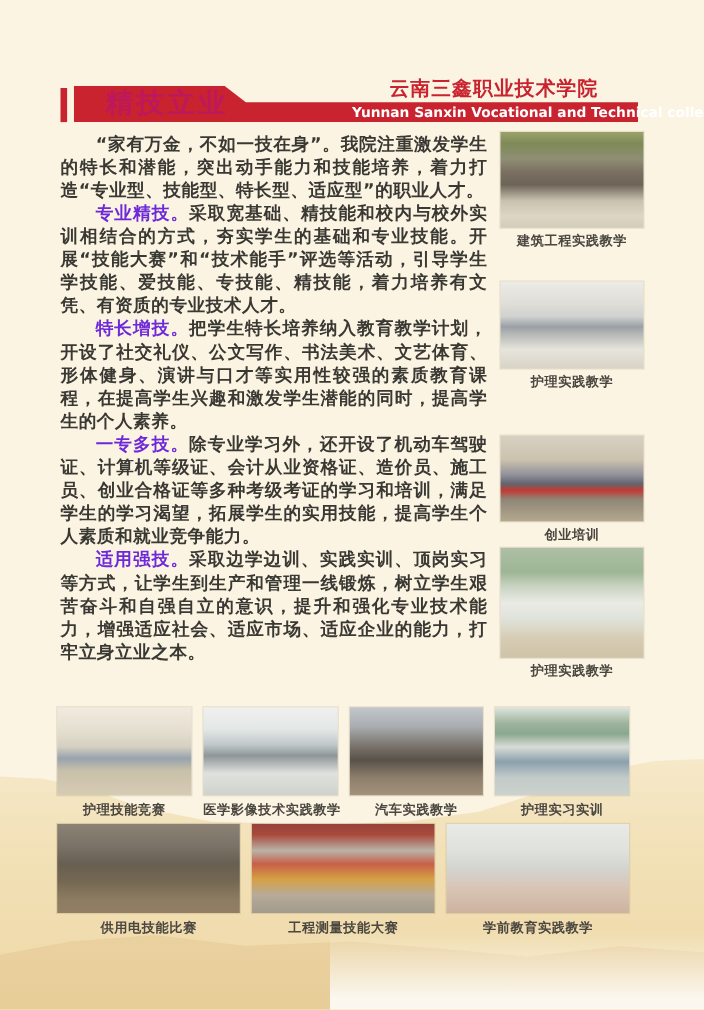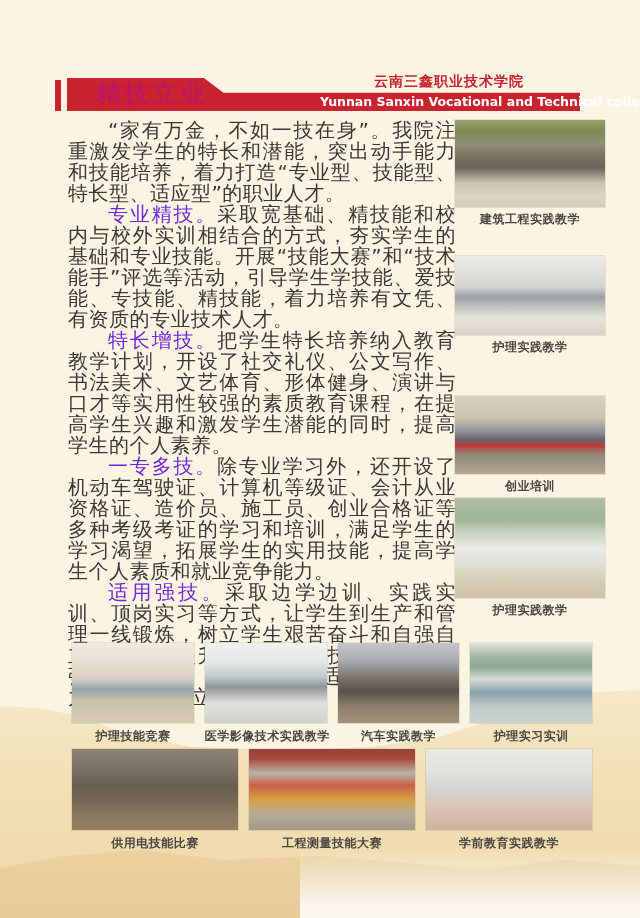--- a/index.html
+++ b/index.html
@@ -28,48 +28,48 @@
   .hdr-banner{
     position:absolute;left:67px;top:78px;width:513px;height:33px;background:#c8232e;z-index:1;
     clip-path:polygon(0 0,26.7% 0,30.5% 45%,100% 45%,100% 100%,0 100%);
   }
   .hdr-title{
     position:absolute;left:96px;top:80px;z-index:2;
     color:#be185d;font-size:25px;font-weight:bold;letter-spacing:3px;line-height:28px;
   }
   .hdr-cn{
     position:absolute;left:320px;top:70px;width:258px;z-index:2;text-align:center;
-    color:#c8232e;font-size:14px;font-weight:bold;letter-spacing:1px;line-height:22px;
+    color:#c8232e;font-size:18px;font-weight:bold;letter-spacing:1px;line-height:22px;
   }
   .hdr-en{
     position:absolute;left:320px;top:92px;width:255px;height:19px;z-index:2;text-align:center;
     color:#ffffff;font-size:12.5px;font-weight:bold;line-height:19px;white-space:nowrap;
   }
   
   .article{
-    position:absolute;left:68px;top:120px;width:388px;z-index:1;
-    font-size:20px;line-height:21px;font-weight:normal;color:#3a3833;
+    position:absolute;left:55px;top:120px;width:388px;z-index:1;
+    font-size:16px;line-height:21px;font-weight:bold;color:#3a3833;
     text-align:justify;letter-spacing:.5px;
   }
   .article p{margin:0;text-indent:2em;}
   .article .lead{color:#6d28d9;}
   
   .ph{width:100%;background-size:cover;outline:1px solid rgba(120,100,70,.15);}
   figure{margin:0;}
   figcaption{
     font-size:12px;font-weight:bold;color:#4a4640;text-align:center;
     white-space:nowrap;letter-spacing:.5px;
   }
-  .side-item{position:absolute;left:455px;width:150px;z-index:1;}
+  .side-item{position:absolute;left:455px;width:130px;z-index:1;}
   .s1{top:120px;} .s1 .ph{height:87px;}
   .s2{top:256px;} .s2 .ph{height:79px;}
   .s3{top:396px;} .s3 .ph{height:78px;}
   .s4{top:498px;} .s4 .ph{height:100px;}
   .side-item figcaption{margin-top:4px;}
-  .grid-row{position:absolute;left:72px;width:520px;display:flex;gap:11px;z-index:1;}
+  .grid-row{position:absolute;left:52px;width:520px;display:flex;gap:11px;z-index:1;}
   .row1{top:643px;} .row1 .ph{height:80px;}
   .row2{top:749px;} .row2 .ph{height:81px;}
   .grid-row figure{flex:1;min-width:0;}
   .grid-row figcaption{margin-top:5px;}
   
   .p-constr{background:linear-gradient(180deg,#9aa269 0%,#7e8a58 12%,#8f8f74 28%,#7a6f60 42%,#6d6458 55%,#c9c2b0 72%,#dcd6c4 88%,#d2ccba 100%);}
   .p-ward{background:linear-gradient(180deg,#ecebe6 0%,#e0ded8 25%,#cfd2cf 40%,#9aa0a6 52%,#b9bcb9 62%,#e6e4dc 78%,#d8d3c6 100%);}
   .p-entre{background:linear-gradient(180deg,#d8d0c2 0%,#ccc2ae 28%,#90909a 46%,#62646f 56%,#c23b33 64%,#8e8576 74%,#b5a88f 100%);}
   .p-circle{background:linear-gradient(180deg,#aebfa5 0%,#9db694 22%,#c9d3c2 35%,#e9ebe4 50%,#dfe2da 65%,#d6cdb4 82%,#cec3a8 100%);}
   .p-comp{background:linear-gradient(180deg,#f0ebdf 0%,#e4decf 28%,#d4cfc0 45%,#97a3ad 58%,#c9c0aa 72%,#d6ccb4 100%);}

